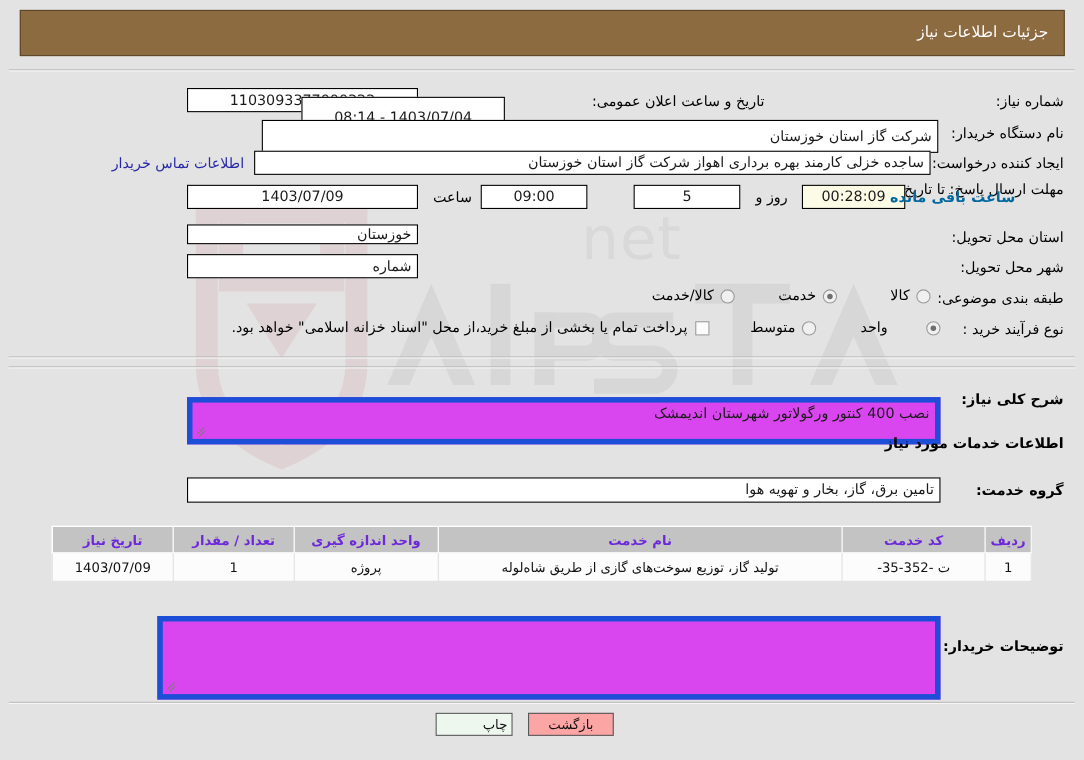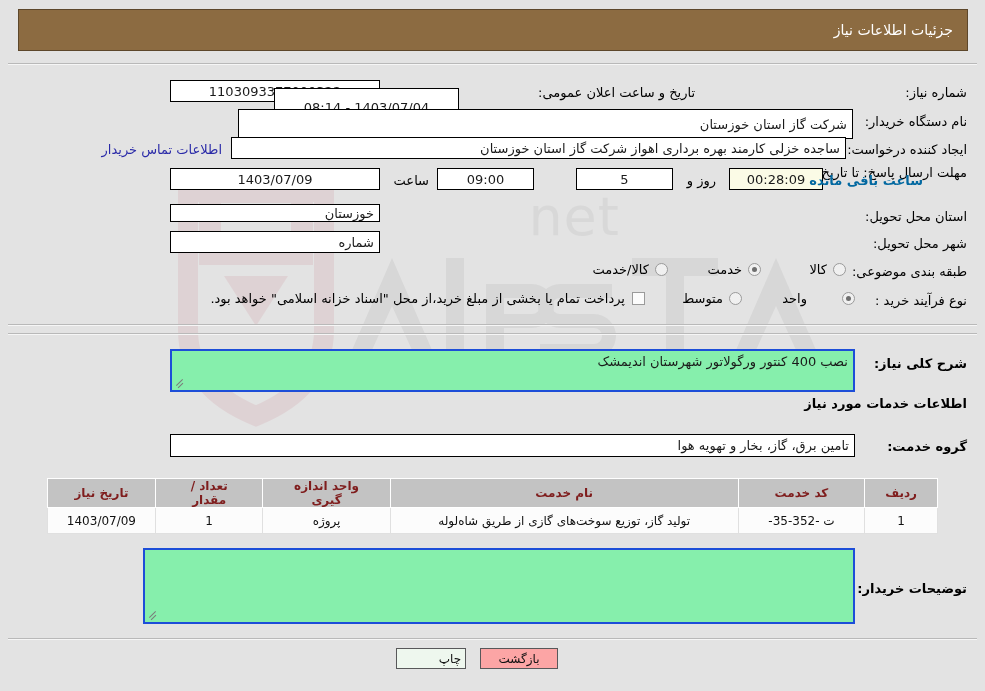--- a/index.html
+++ b/index.html
@@ -108,24 +108,25 @@
     position: absolute;
     width: 13px; height: 13px;
     background: #fbfbfb;
     border: 1px solid #9a9a9a;
     z-index: 2;
   }
 
   
   .ta {
     position: absolute;
-    background: #86efac;
-    border: 2px solid #1d4ed8;
+    background: #d946ef;
+    border: 5px solid #1d4ed8;
     z-index: 2;
     overflow: hidden;
+    margin-top: 12px;
   }
   .ta .txt {
     font-size: 13px;
     color: #1a1a1a;
     padding: 3px 5px 0 5px;
     white-space: nowrap;
     text-align: right;
   }
   .ta .grip {
     position: absolute;
@@ -148,27 +149,27 @@
     position: absolute;
     left: 47px; top: 478px;
     width: 891px;
     border-collapse: collapse;
     z-index: 2;
     background: #ffffff;
     font-size: 12px;
   }
   #svctable th {
     background: #c3c3c3;
-    color: #7f1d1d;
+    color: #6d28d9;
     font-weight: bold;
     font-size: 12px;
     height: 24px;
     border: 1px solid #ffffff;
     text-align: center;
-    padding: 0 20px;
+    padding: 0 4px;
   }
   #svctable td {
     background: #fcfcfc;
     color: #111111;
     font-size: 12px;
     height: 26px;
     border: 1px solid #e0e0e0;
     text-align: center;
     padding: 0 4px;
   }

